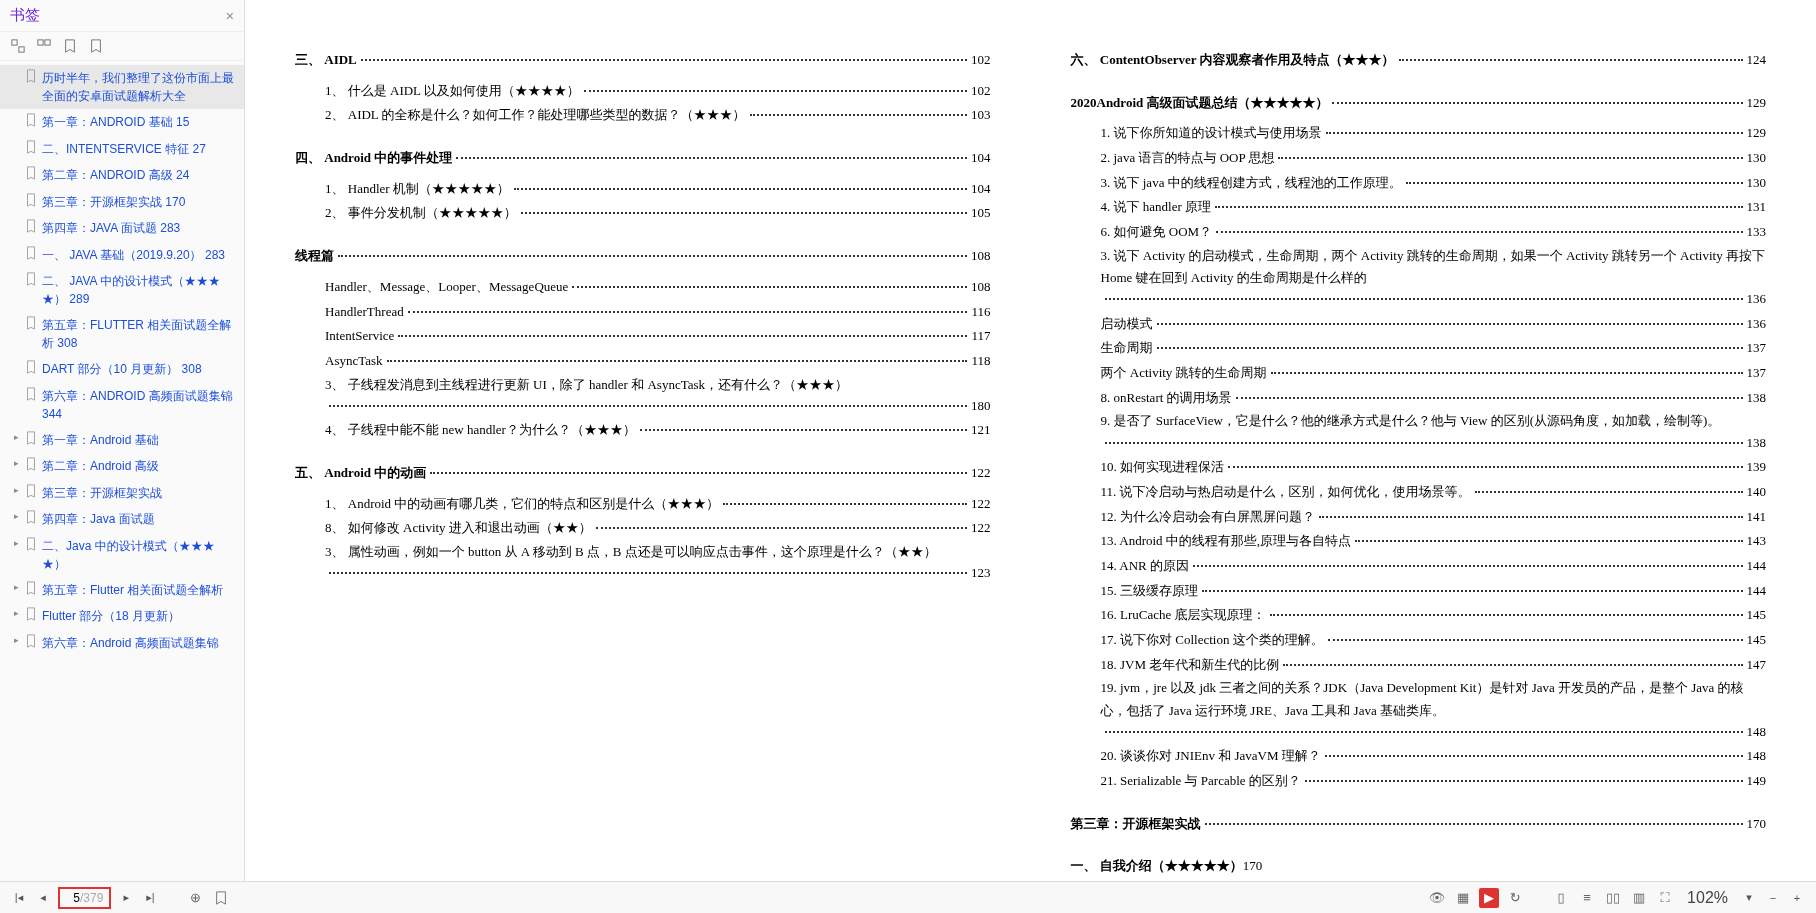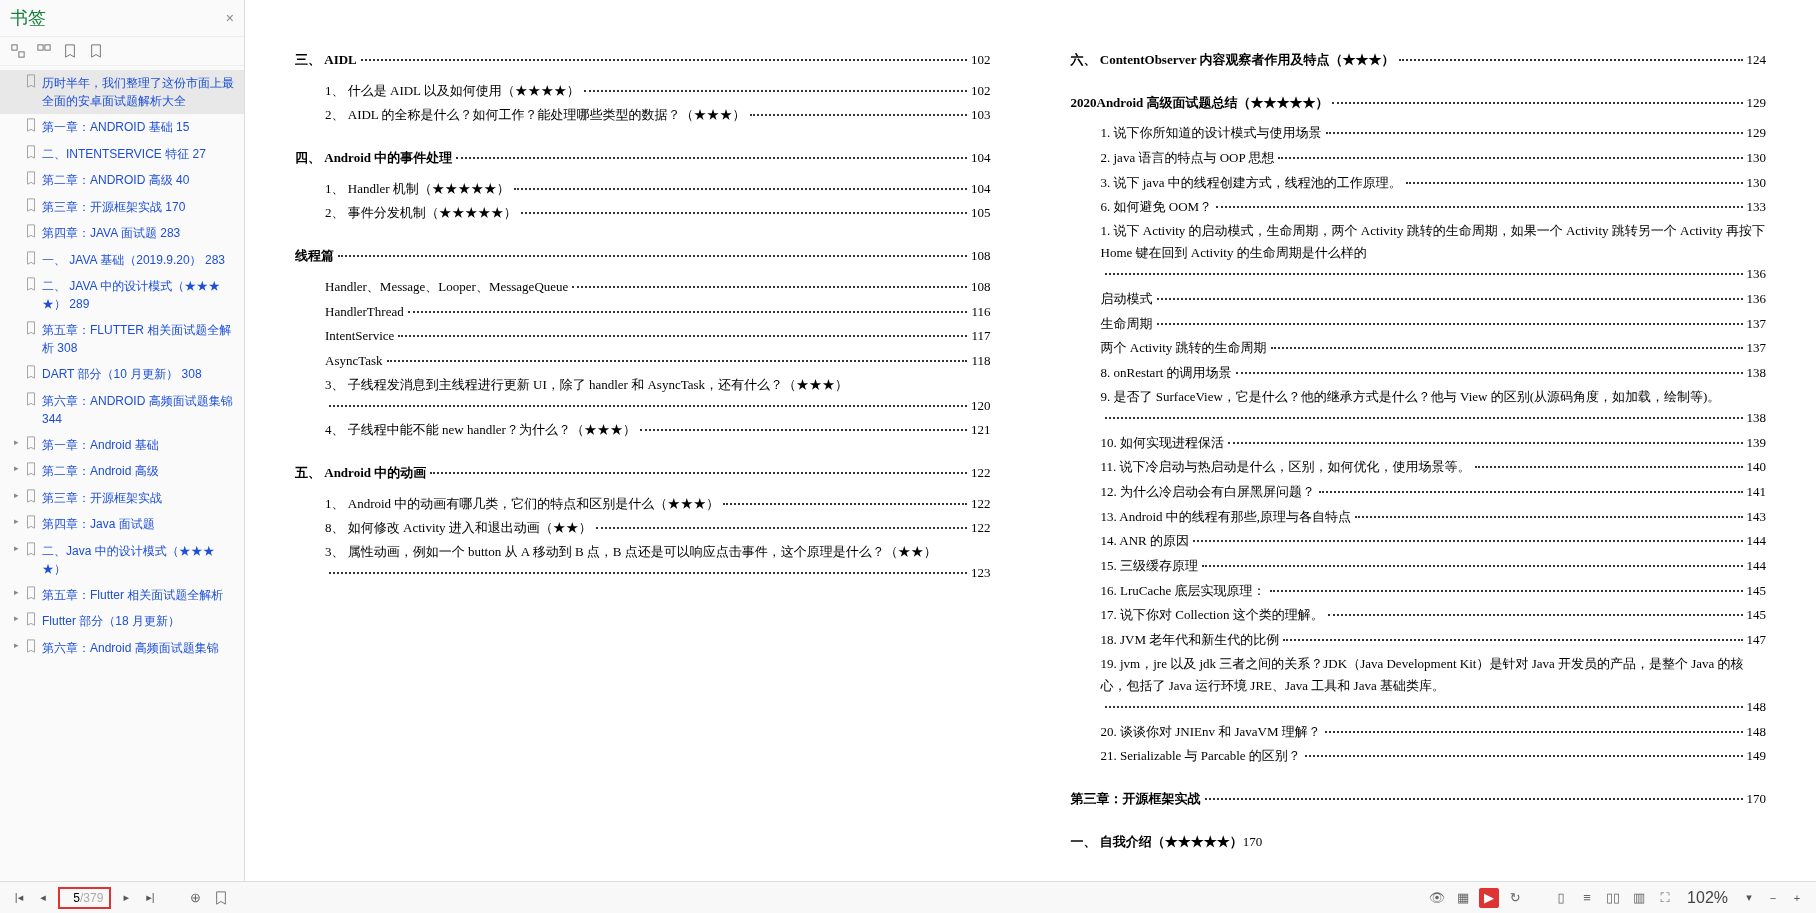--- a/index.html
+++ b/index.html
@@ -1,20 +1,20 @@
 <!DOCTYPE html>
 <html><head>
 <meta charset="utf-8">
 <style>
 *{margin:0;padding:0;box-sizing:border-box}
 body{font-family:"Microsoft YaHei",SimSun,Arial,sans-serif;font-size:12px;background:#f0f0f0;color:#333;height:913px;width:1816px;overflow:hidden;display:flex;flex-direction:column}
 .main{flex:1;display:flex;overflow:hidden}
 .sidebar{width:245px;background:#fafafa;border-right:1px solid #ddd;display:flex;flex-direction:column}
 .sb-head{display:flex;align-items:center;justify-content:space-between;padding:6px 10px;border-bottom:1px solid #eee}
-.sb-title{font-size:18px;color:#15803d}
+.sb-title{font-size:15px;color:#6d28d9}
 .sb-close{cursor:pointer;font-size:14px;color:#888}
 .sb-tools{display:flex;gap:10px;padding:6px 10px;border-bottom:1px solid #eee}
 .sb-tool{width:16px;height:16px;display:flex;align-items:center;justify-content:center;cursor:pointer;color:#666}
 .bm-list{flex:1;overflow-y:auto;padding:4px 0}
 .bm-item{display:flex;align-items:flex-start;padding:4px 10px 4px 14px;cursor:pointer;line-height:1.5}
 .bm-item.sel{background:#e8e8e8}
 .bm-exp{width:10px;color:#888;font-size:9px;flex-shrink:0}
 .bm-icon{width:14px;color:#999;font-size:11px;margin-right:4px;flex-shrink:0}
 .bm-label{flex:1;font-size:12px;color:#1d4ed8;word-break:break-all}
 .content{flex:1;background:#fff;display:flex;padding:30px 40px;gap:60px;overflow:hidden}
@@ -91,21 +91,21 @@
           <span class="bm-icon"><svg viewBox="0 0 16 16">
               <path d="M4 1h8v14l-4-2-4 2z" fill="none" stroke="currentColor"></path>
             </svg></span>
           <span class="bm-label">二、INTENTSERVICE 特征 27</span>
         </div>
         <div class="bm-item">
           <span class="bm-exp"></span>
           <span class="bm-icon"><svg viewBox="0 0 16 16">
               <path d="M4 1h8v14l-4-2-4 2z" fill="none" stroke="currentColor"></path>
             </svg></span>
-          <span class="bm-label">第二章：ANDROID 高级 40</span>
+          <span class="bm-label">第二章：ANDROID 高级 24</span>
         </div>
         <div class="bm-item">
           <span class="bm-exp"></span>
           <span class="bm-icon"><svg viewBox="0 0 16 16">
               <path d="M4 1h8v14l-4-2-4 2z" fill="none" stroke="currentColor"></path>
             </svg></span>
           <span class="bm-label">第三章：开源框架实战 170</span>
         </div>
         <div class="bm-item">
           <span class="bm-exp"></span>
@@ -263,21 +263,21 @@
         <div class="toc-row ind2">
           <span class="toc-text">AsyncTask </span>
           <span class="toc-dots"></span>
           <span class="toc-page"> 118</span>
         </div>
         <div class="ind1">
           <div style="white-space:normal;line-height:1.7">3、 子线程发消息到主线程进行更新 UI，除了 handler 和 AsyncTask，还有什么？（★★★）</div>
           <div class="toc-row" style="margin-top: -2px;">
             <span class="toc-text"></span>
             <span class="toc-dots"></span>
-            <span class="toc-page">120</span>
+            <span class="toc-page">180</span>
           </div>
         </div>
         <div class="toc-row ind1">
           <span class="toc-text">4、 子线程中能不能 new handler？为什么？（★★★） </span>
           <span class="toc-dots"></span>
           <span class="toc-page"> 121</span>
         </div>
         <div class="toc-row section">
           <span class="toc-text bold">五、  Android 中的动画 </span>
           <span class="toc-dots"></span>
@@ -322,26 +322,31 @@
           <span class="toc-text">2. java 语言的特点与 OOP 思想 </span>
           <span class="toc-dots"></span>
           <span class="toc-page"> 130</span>
         </div>
         <div class="toc-row ind2">
           <span class="toc-text">3. 说下 java 中的线程创建方式，线程池的工作原理。 </span>
           <span class="toc-dots"></span>
           <span class="toc-page"> 130</span>
         </div>
         <div class="toc-row ind2">
+          <span class="toc-text">4. 说下 handler 原理 </span>
+          <span class="toc-dots"></span>
+          <span class="toc-page"> 131</span>
+        </div>
+        <div class="toc-row ind2">
           <span class="toc-text">6. 如何避免 OOM？ </span>
           <span class="toc-dots"></span>
           <span class="toc-page"> 133</span>
         </div>
         <div class="ind2">
-          <div style="white-space:normal;line-height:1.7">1. 说下 Activity 的启动模式，生命周期，两个 Activity 跳转的生命周期，如果一个 Activity 跳转另一个 Activity 再按下 Home 键在回到 Activity 的生命周期是什么样的</div>
+          <div style="white-space:normal;line-height:1.7">3. 说下 Activity 的启动模式，生命周期，两个 Activity 跳转的生命周期，如果一个 Activity 跳转另一个 Activity 再按下 Home 键在回到 Activity 的生命周期是什么样的</div>
           <div class="toc-row" style="margin-top: -2px;">
             <span class="toc-text"></span>
             <span class="toc-dots"></span>
             <span class="toc-page">136</span>
           </div>
         </div>
         <div class="toc-row ind2">
           <span class="toc-text">启动模式 </span>
           <span class="toc-dots"></span>
           <span class="toc-page"> 136</span>

